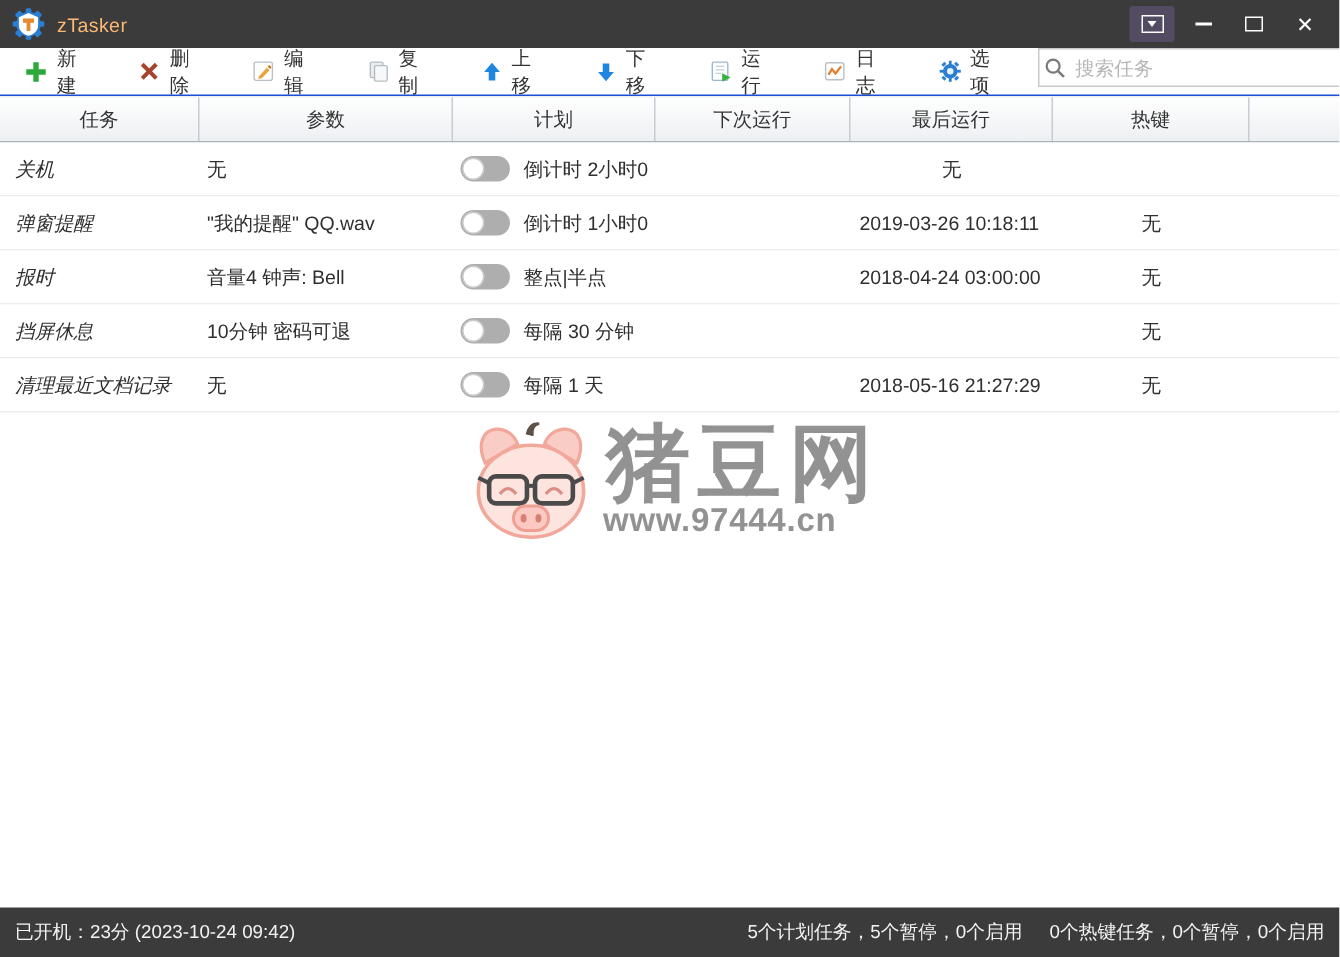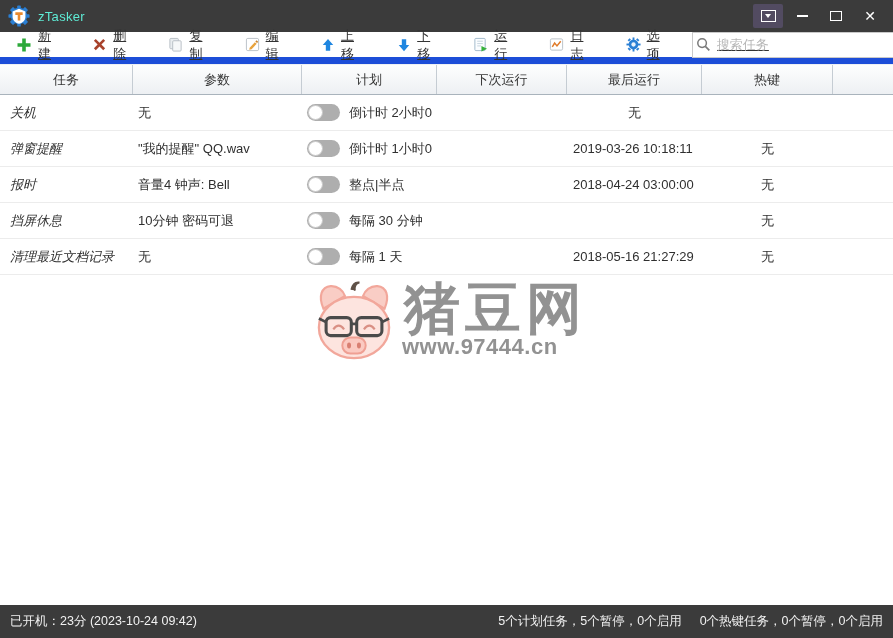--- a/index.html
+++ b/index.html
@@ -10,34 +10,34 @@
     position:relative; width:893px; height:638px;
   }
   .window { position:absolute; inset:0; display:flex; flex-direction:column; background:#fff; }
 
   
   .titlebar {
     height:32px; background:#3b3b3b; display:flex; align-items:center;
     color:#e9e9e9; flex:0 0 32px; padding:0 8px 0 8px;
   }
   .titlebar .logo { width:22px; height:22px; margin-right:8px; }
-  .titlebar .apptitle { font-size:13px; color:#5eead4; letter-spacing:.3px; }
+  .titlebar .apptitle { font-size:13px; color:#fdba74; letter-spacing:.3px; }
   .titlebar .spacer { flex:1; }
   .tb-btn { width:30px; height:24px; display:flex; align-items:center; justify-content:center; margin-left:4px; cursor:default; }
   .tb-btn.menu { background:rgba(125,105,170,.35); border-radius:2px; }
   .menu-glyph { width:15px; height:12px; border:1px solid #fff; display:flex; align-items:center; justify-content:center; }
   .menu-glyph::after { content:""; border:3px solid transparent; border-top:4px solid #fff; margin-top:3px; }
   .min-glyph { width:11px; height:2px; background:#fff; }
   .max-glyph { width:12px; height:10px; border:1px solid #fff; }
   .close-glyph { font-size:14px; color:#fff; font-weight:bold; line-height:1; }
 
   
   .toolbar {
-    height:32px; flex:0 0 32px; background:#fff; border-bottom:7px solid #1d4ed8;
-    display:flex; align-items:center; padding-left:6px;text-decoration:underline;
+    height:32px; flex:0 0 32px; background:#fff; border-bottom:1px solid #1d4ed8;
+    display:flex; padding-left:6px;
   }
   .tool-btn { display:flex; align-items:center; gap:6px; padding:4px 10px; margin-right:13px; cursor:default; }
   .tool-btn .lbl { font-size:13px; color:#333; }
   .ticon { width:16px; height:16px; display:inline-flex; align-items:center; justify-content:center; }
   .search-wrap {
     margin-left:auto; display:flex; align-items:center; height:26px; width:223px;
     border:1px solid #c9c9c9; border-right:none; background:#fff; padding-left:3px;
   }
   .search-wrap input {
     border:none; outline:none; flex:1; font-size:13px; height:22px;
@@ -145,35 +145,35 @@
       <span class="ticon">
         <svg viewBox="0 0 16 16" width="15" height="15">
             <path d="M2 4 L4 2 L8 6 L12 2 L14 4 L10 8 L14 12 L12 14 L8 10 L4 14 L2 12 L6 8 Z" fill="#a8422c"></path>
           </svg>
       </span>
       <span class="lbl">删除</span>
     </div>
     <div class="tool-btn">
       <span class="ticon">
         <svg viewBox="0 0 16 16" width="15" height="15">
-          <rect x="2" y="1.5" width="9" height="11" rx="1" fill="#e9edf0" stroke="#b6bec4"></rect>
-          <rect x="5" y="4" width="9" height="11" rx="1" fill="#f6f8f9" stroke="#b6bec4"></rect>
-        </svg>
-      </span>
-      <span class="lbl">复制</span>
-    </div>
-    <div class="tool-btn">
-      <span class="ticon">
-        <svg viewBox="0 0 16 16" width="15" height="15">
           <rect x="1.5" y="1.5" width="13" height="13" rx="1.5" fill="#fff" stroke="#b9c0c6"></rect>
           <path d="M5 11.5 L10.5 5.5 L12.5 7.2 L7 13 L4.5 13.5 Z" fill="#e8a33d"></path>
           <path d="M11 4.8 L12.3 3.5 L14 5 L12.9 6.4 Z" fill="#c9822a"></path>
         </svg>
       </span>
       <span class="lbl">编辑</span>
+    </div>
+    <div class="tool-btn">
+      <span class="ticon">
+        <svg viewBox="0 0 16 16" width="15" height="15">
+          <rect x="2" y="1.5" width="9" height="11" rx="1" fill="#e9edf0" stroke="#b6bec4"></rect>
+          <rect x="5" y="4" width="9" height="11" rx="1" fill="#f6f8f9" stroke="#b6bec4"></rect>
+        </svg>
+      </span>
+      <span class="lbl">复制</span>
     </div>
     <div class="tool-btn">
       <span class="ticon">
         <svg viewBox="0 0 16 16" width="14" height="14">
             <path d="M8 1 L14 8 H10.5 V14.5 H5.5 V8 H2 Z" fill="#1f86e0"></path>
           </svg>
       </span>
       <span class="lbl">上移</span>
     </div>
     <div class="tool-btn">

